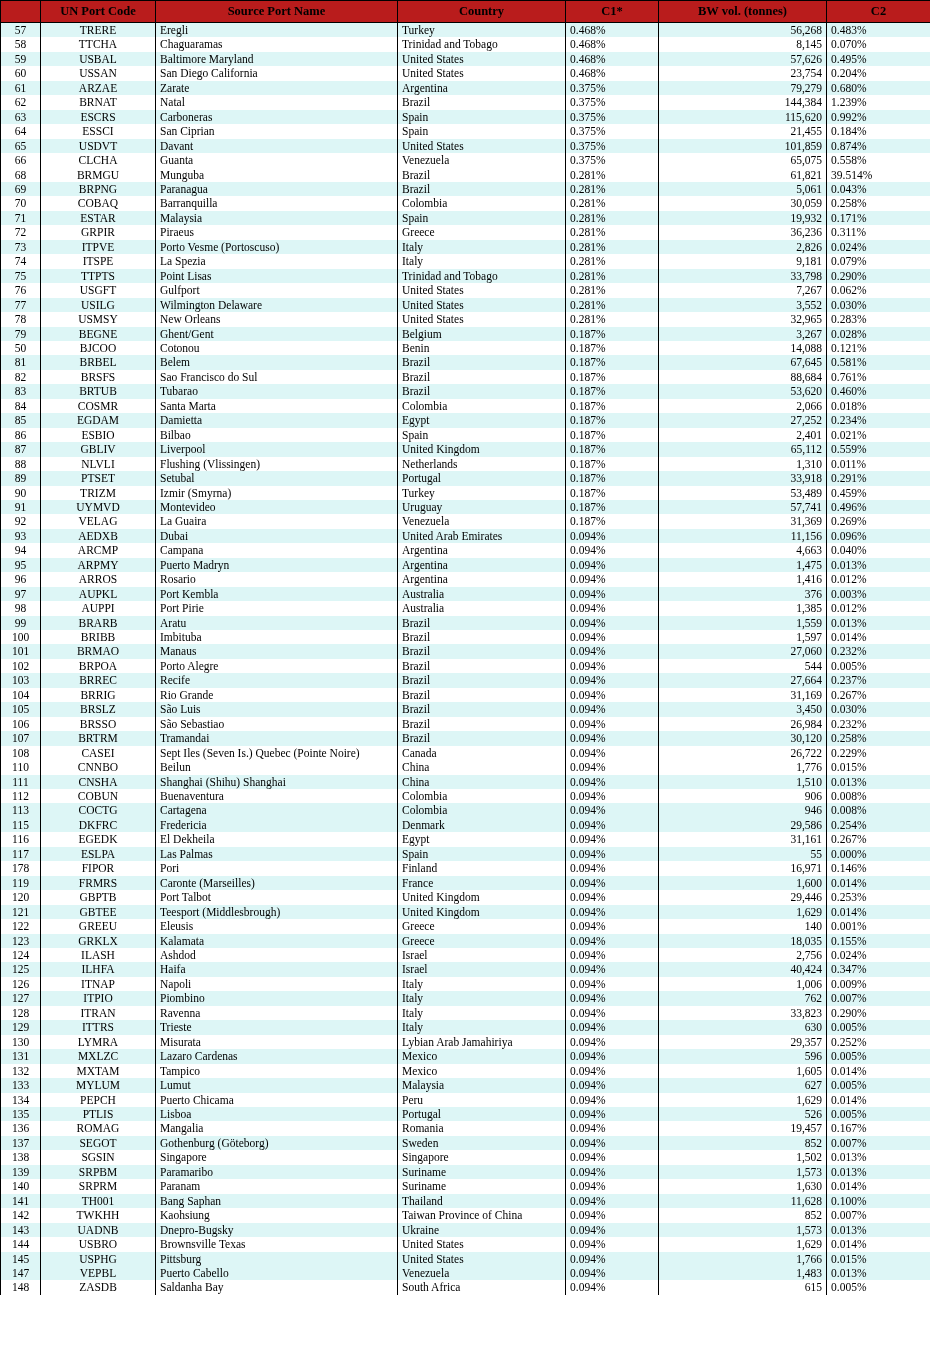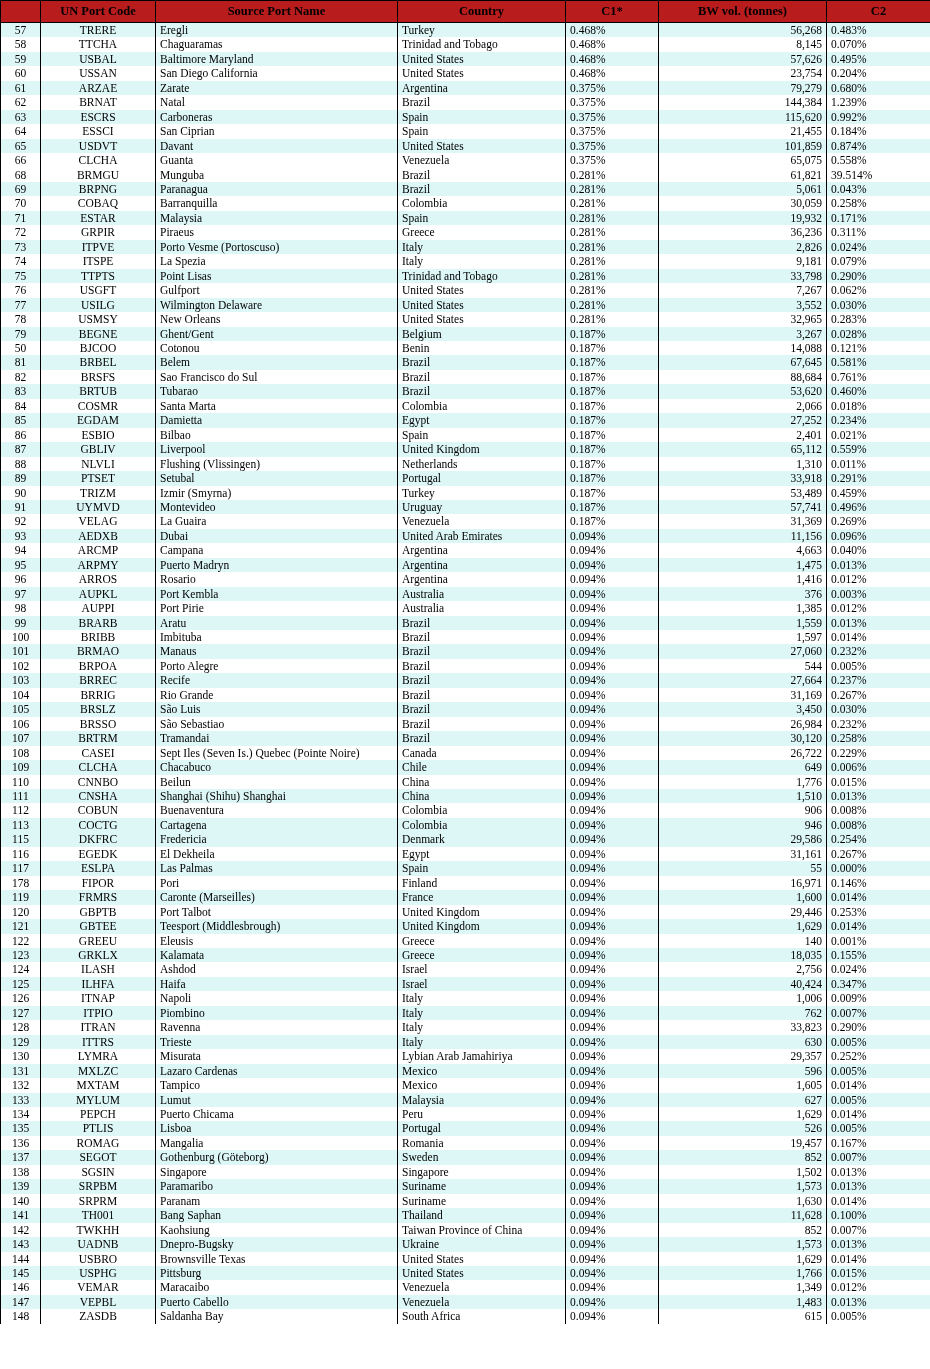--- a/index.html
+++ b/index.html
@@ -538,29 +538,20 @@
       </tr>
       <tr class="row-even">
         <td class="idx">108</td>
         <td class="code">CASEI</td>
         <td class="port">Sept Iles (Seven Is.) Quebec (Pointe Noire)</td>
         <td class="ctry">Canada</td>
         <td class="c1">0.094%</td>
         <td class="bw">26,722</td>
         <td class="c2">0.229%</td>
       </tr>
-      <tr class="row-odd">
-        <td class="idx">109</td>
-        <td class="code">CLCHA</td>
-        <td class="port">Chacabuco</td>
-        <td class="ctry">Chile</td>
-        <td class="c1">0.094%</td>
-        <td class="bw">649</td>
-        <td class="c2">0.006%</td>
-      </tr>
       <tr class="row-even">
         <td class="idx">110</td>
         <td class="code">CNNBO</td>
         <td class="port">Beilun</td>
         <td class="ctry">China</td>
         <td class="c1">0.094%</td>
         <td class="bw">1,776</td>
         <td class="c2">0.015%</td>
       </tr>
       <tr class="row-odd">
@@ -862,29 +853,20 @@
       </tr>
       <tr class="row-odd">
         <td class="idx">145</td>
         <td class="code">USPHG</td>
         <td class="port">Pittsburg</td>
         <td class="ctry">United States</td>
         <td class="c1">0.094%</td>
         <td class="bw">1,766</td>
         <td class="c2">0.015%</td>
       </tr>
-      <tr class="row-even">
-        <td class="idx">146</td>
-        <td class="code">VEMAR</td>
-        <td class="port">Maracaibo</td>
-        <td class="ctry">Venezuela</td>
-        <td class="c1">0.094%</td>
-        <td class="bw">1,349</td>
-        <td class="c2">0.012%</td>
-      </tr>
       <tr class="row-odd">
         <td class="idx">147</td>
         <td class="code">VEPBL</td>
         <td class="port">Puerto Cabello</td>
         <td class="ctry">Venezuela</td>
         <td class="c1">0.094%</td>
         <td class="bw">1,483</td>
         <td class="c2">0.013%</td>
       </tr>
       <tr class="row-even">

